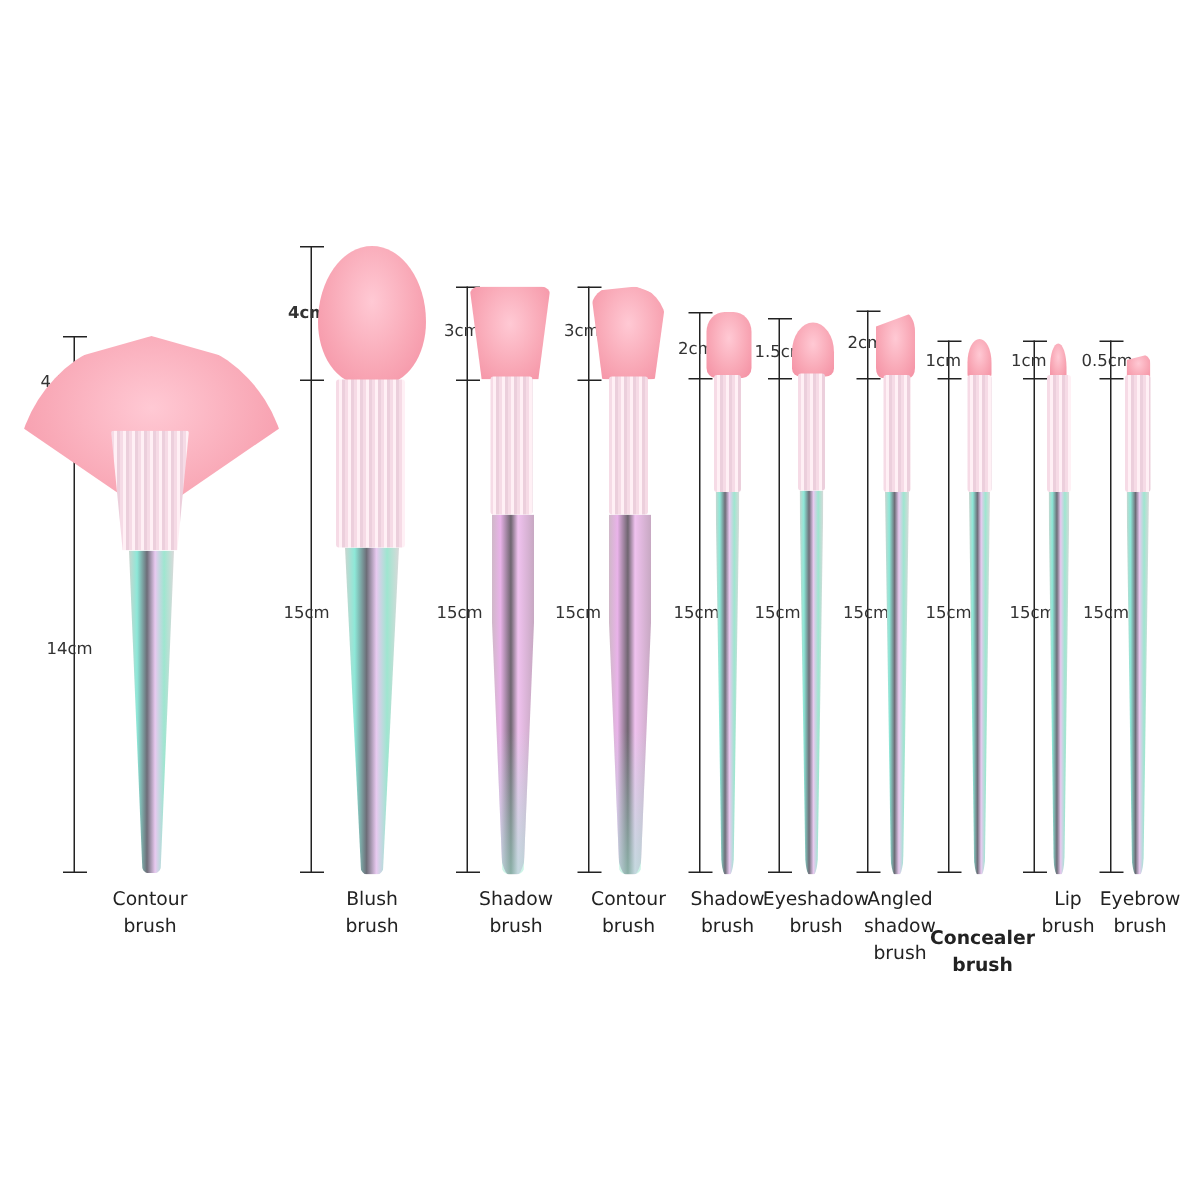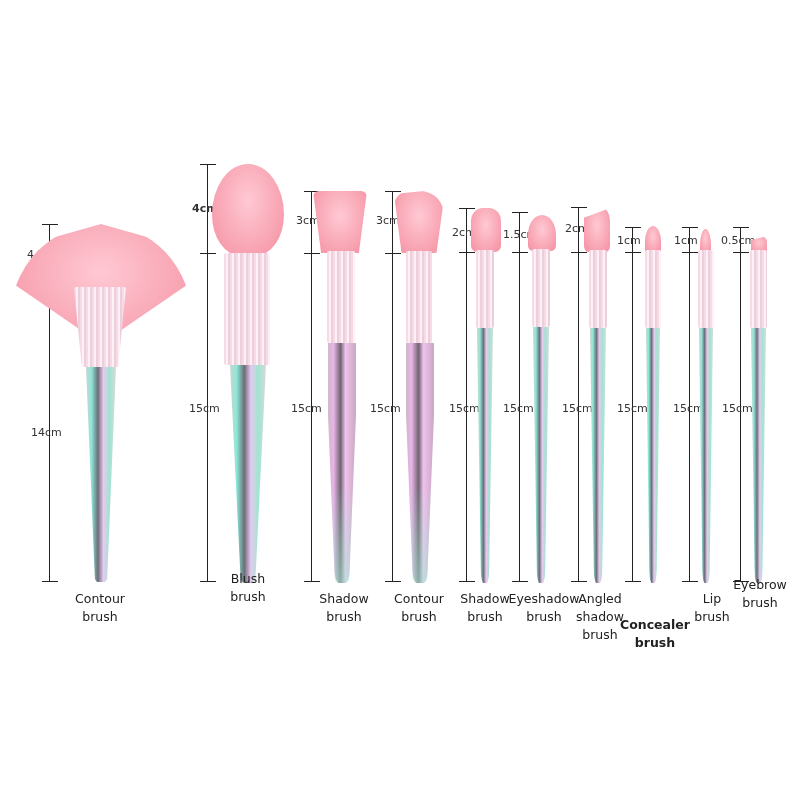--- a/index.html
+++ b/index.html
@@ -38,21 +38,21 @@
   <div>
     <div class="ruler" style="left:207px;top:164px;height:418px;"></div>
     <div class="tick" style="left:200px;top:164px;width:16px;"></div>
     <div class="tick" style="left:200px;top:253px;width:16px;"></div>
     <div class="tick" style="left:200px;top:581px;width:16px;"></div>
     <div class="mlabel" style="left:192px;top:202px;font-weight:bold;">4cm</div>
     <div class="mlabel" style="left:189px;top:402px;">15cm</div>
     <div class="head" style="left:212px;top:164px;width:72px;height:92px;border-radius:50% 50% 40% 40% / 55% 55% 45% 45%;"></div>
     <div class="ferrule" style="left:224px;top:253px;width:46px;height:112px;"></div>
     <div class="handle green" style="left:230px;top:365px;width:36px;height:218px;clip-path:polygon(0 0,100% 0,70% 100%,30% 100%);"></div>
-    <div class="name" style="left:198px;top:570px;width:100px;text-align:center;">Blush
+    <div class="name" style="left:198px;top:590px;width:100px;text-align:center;">Blush
 brush</div>
   </div>
 
   <div>
     <div class="ruler" style="left:311px;top:191px;height:391px;"></div>
     <div class="tick" style="left:304px;top:191px;width:16px;"></div>
     <div class="tick" style="left:304px;top:253px;width:16px;"></div>
     <div class="tick" style="left:304px;top:581px;width:16px;"></div>
     <div class="mlabel" style="left:296px;top:214px;">3cm</div>
     <div class="mlabel" style="left:291px;top:402px;">15cm</div>
@@ -151,17 +151,17 @@
   <div>
     <div class="ruler" style="left:740px;top:227px;height:355px;"></div>
     <div class="tick" style="left:733px;top:227px;width:16px;"></div>
     <div class="tick" style="left:733px;top:252px;width:16px;"></div>
     <div class="tick" style="left:733px;top:581px;width:16px;"></div>
     <div class="mlabel" style="left:721px;top:234px;">0.5cm</div>
     <div class="mlabel" style="left:722px;top:402px;">15cm</div>
     <div class="head" style="left:751px;top:236px;width:16px;height:16px;border-radius:30% 40% 10% 10%;clip-path:polygon(0 25%,100% 0,100% 100%,0 100%);"></div>
     <div class="ferrule" style="left:750px;top:250px;width:17px;height:78px;"></div>
     <div class="handle green" style="left:751px;top:328px;width:15px;height:255px;clip-path:polygon(0 0,100% 0,75% 100%,25% 100%);"></div>
-    <div class="name" style="left:722px;top:576px;width:76px;">Eyebrow
+    <div class="name" style="left:722px;top:590px;width:76px;">Eyebrow
 brush</div>
   </div>
 
 </div>
 
 </body></html>

